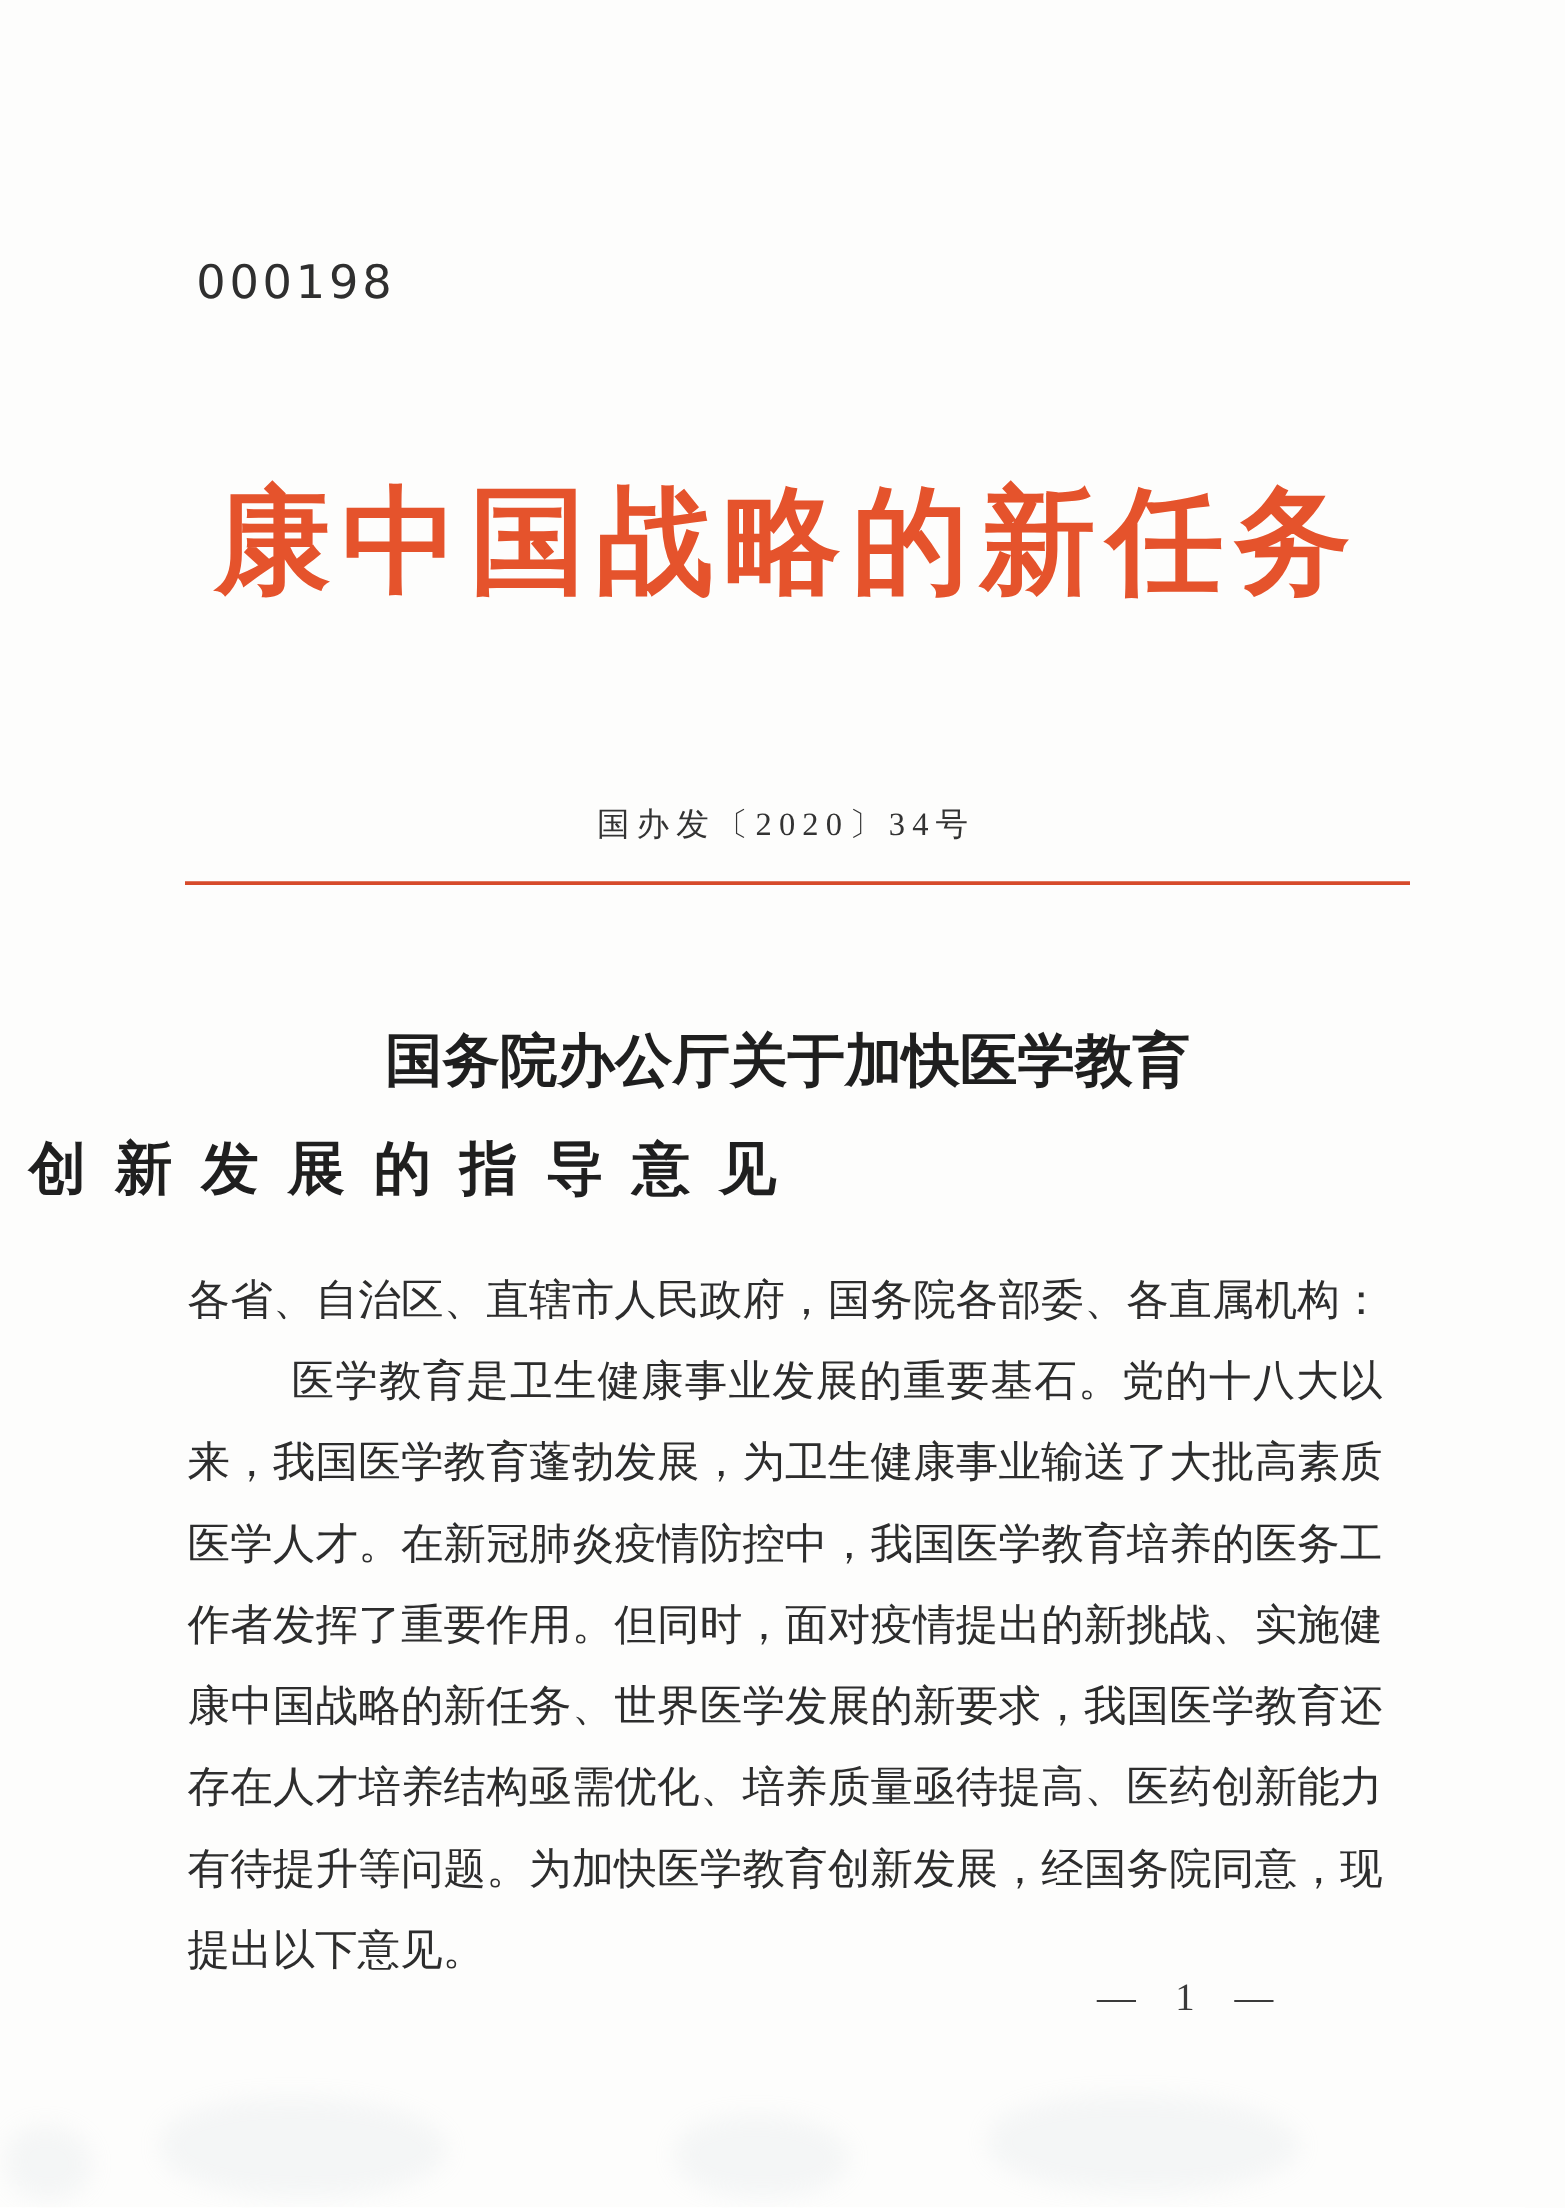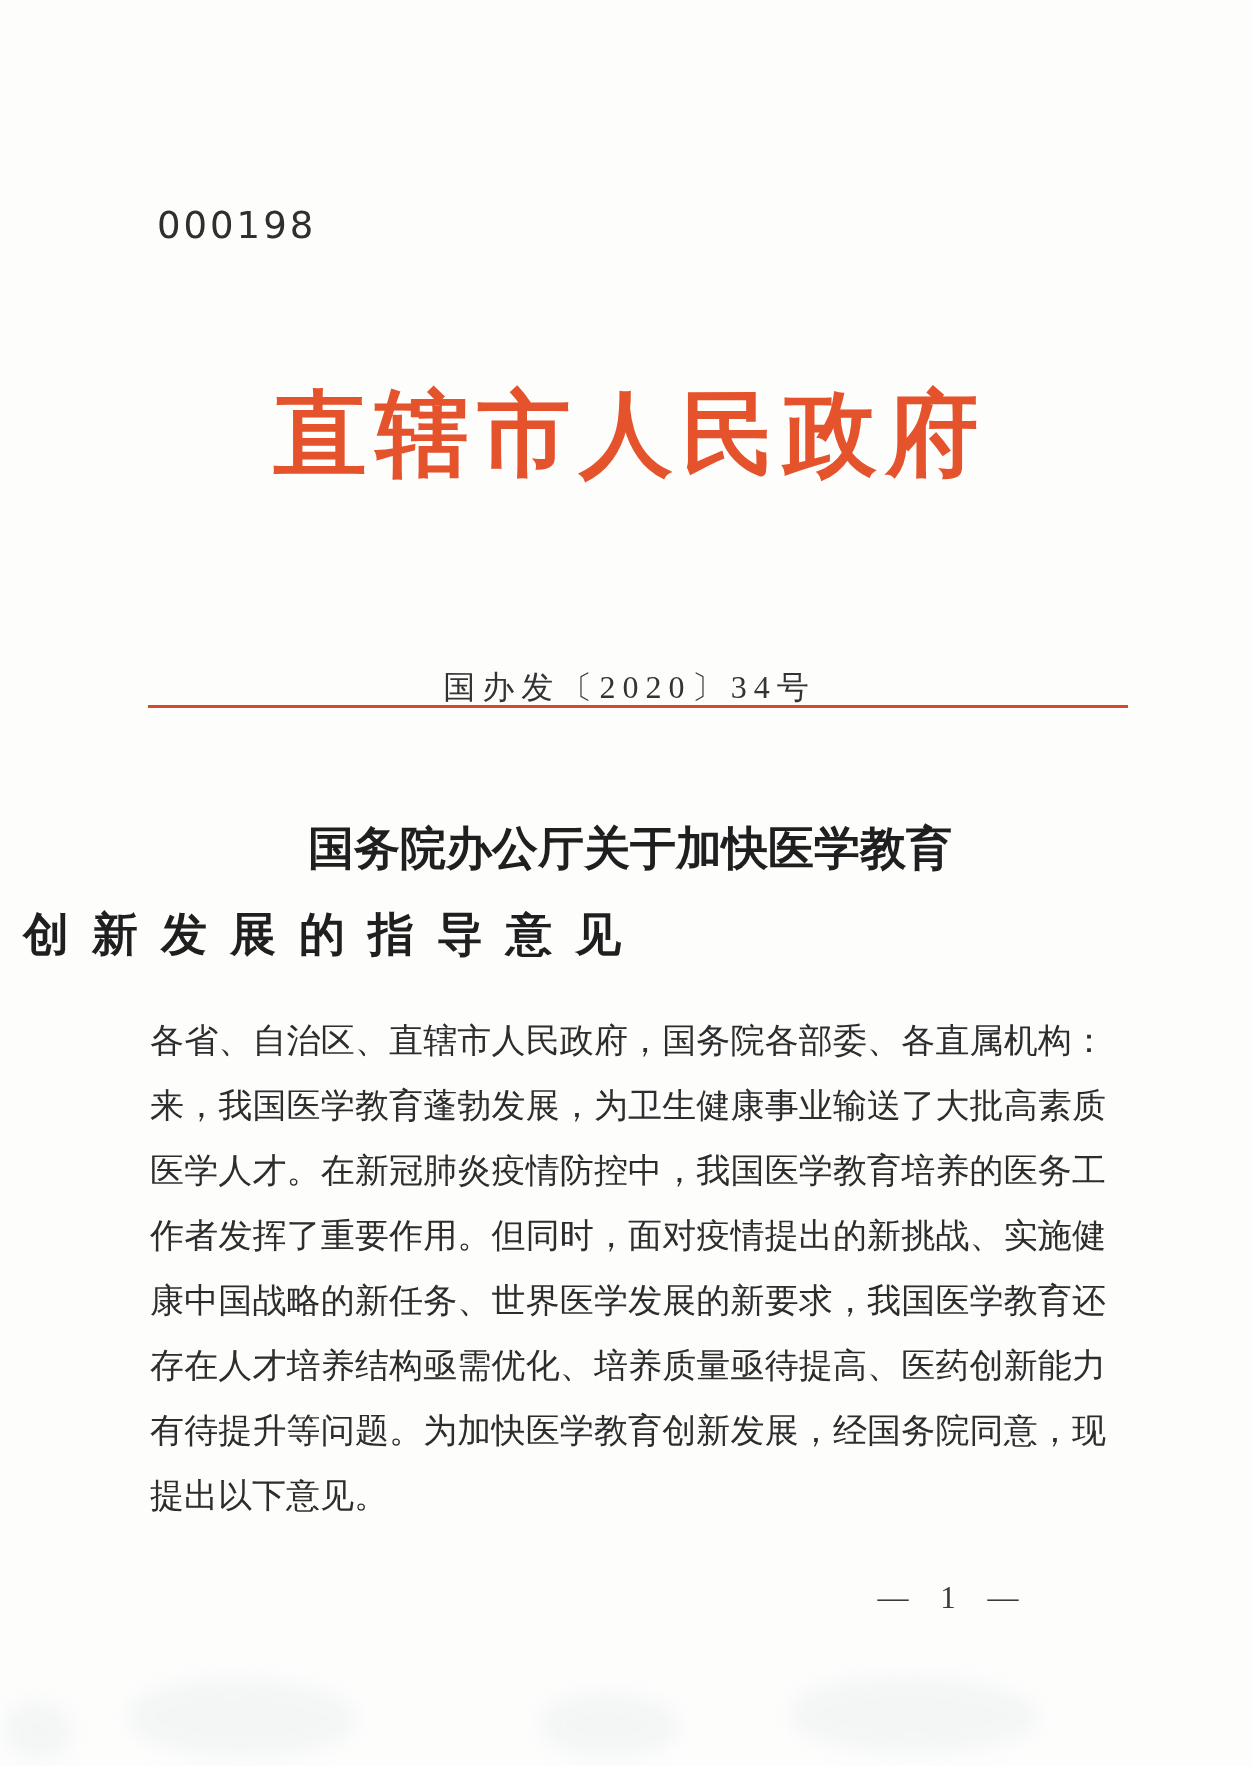--- a/index.html
+++ b/index.html
@@ -43,25 +43,25 @@
     font-weight: bold;
     color: #e5532c;
     letter-spacing: 9px;
     text-indent: 9px;
     white-space: nowrap;
   }
 
   
   .doc-number {
     position: absolute;
-    top: 666px;
+    top: 642px;
     left: 0;
     width: 100%;
     text-align: center;
-    font-size: 32px;
+    font-size: 26px;
     letter-spacing: 0.22em;
     text-indent: 0.22em;
     color: #333333;
   }
 
   
   .red-rule {
     position: absolute;
     top: 705px;
     left: 148px;
@@ -146,32 +146,33 @@
   .smudge.s3 { left: 790px; top: 1676px; width: 250px; height: 78px; }
   .smudge.s4 { left: 4px;   top: 1700px; width: 70px;  height: 60px; }
 </style>
 </head>
 <body>
 
 <div class="page">
 
   <div class="stamp">000198</div>
 
-  <h1 class="org-title">直辖市人民政府</h1>
+  <h1 class="org-title">康中国战略的新任务</h1>
 
   <div class="doc-number">国办发〔2020〕34号</div>
 
   <div class="red-rule"></div>
 
   <div class="doc-title-1">国务院办公厅关于加快医学教育</div>
 
   <div class="doc-title-2">创新发展的指导意见</div>
 
   <div class="body-text">
     <div class="line">各省、自治区、直辖市人民政府，国务院各部委、各直属机构：</div>
+    <div class="line indent">医学教育是卫生健康事业发展的重要基石。党的十八大以</div>
     <div class="line">来，我国医学教育蓬勃发展，为卫生健康事业输送了大批高素质</div>
     <div class="line">医学人才。在新冠肺炎疫情防控中，我国医学教育培养的医务工</div>
     <div class="line">作者发挥了重要作用。但同时，面对疫情提出的新挑战、实施健</div>
     <div class="line">康中国战略的新任务、世界医学发展的新要求，我国医学教育还</div>
     <div class="line">存在人才培养结构亟需优化、培养质量亟待提高、医药创新能力</div>
     <div class="line">有待提升等问题。为加快医学教育创新发展，经国务院同意，现</div>
     <div class="line natural">提出以下意见。</div>
   </div>
 
   <div class="page-number">— 1 —</div>

